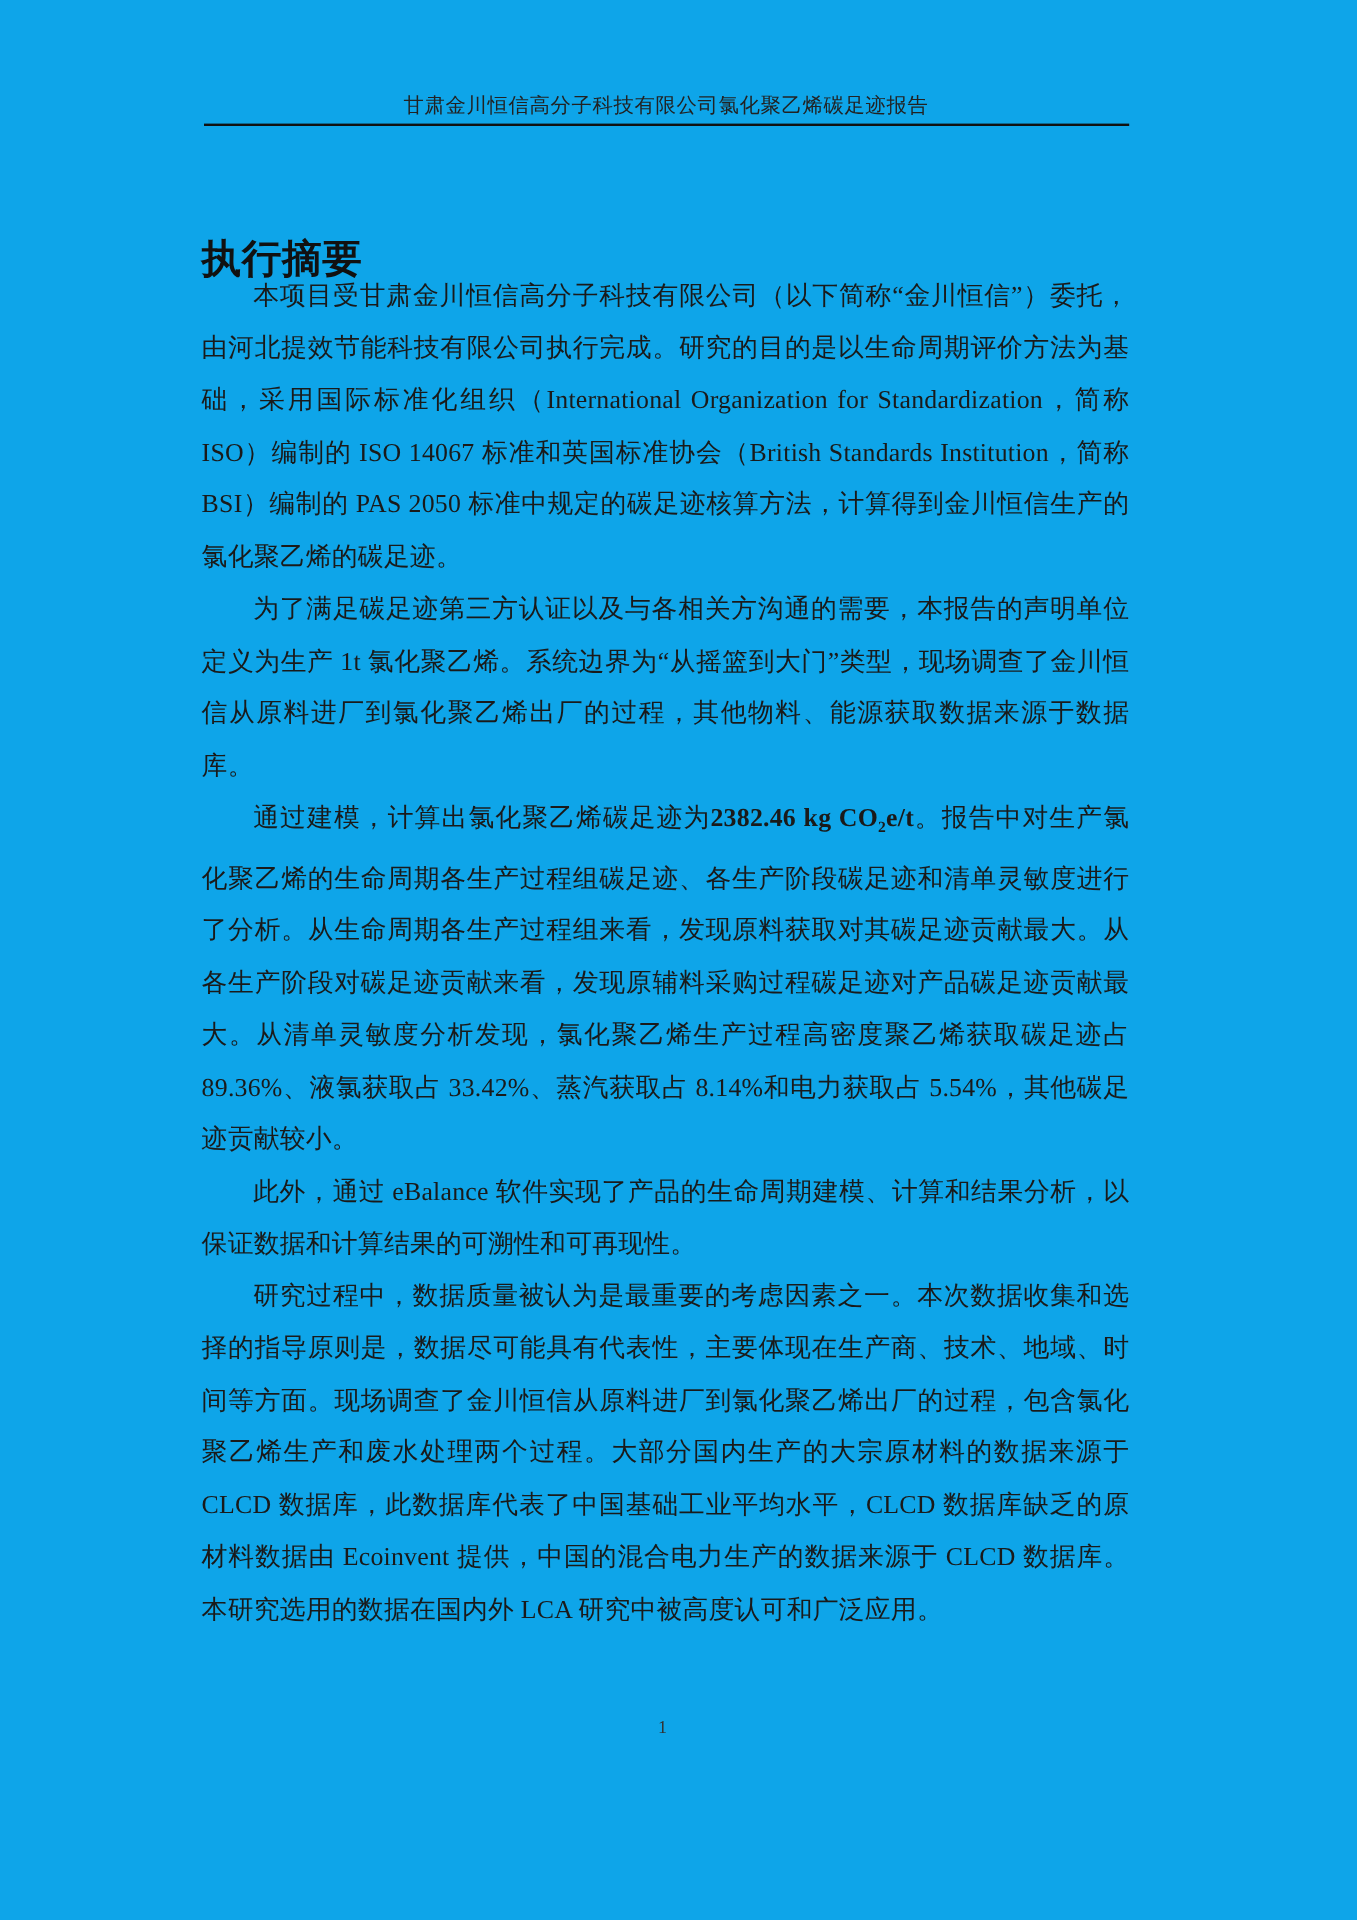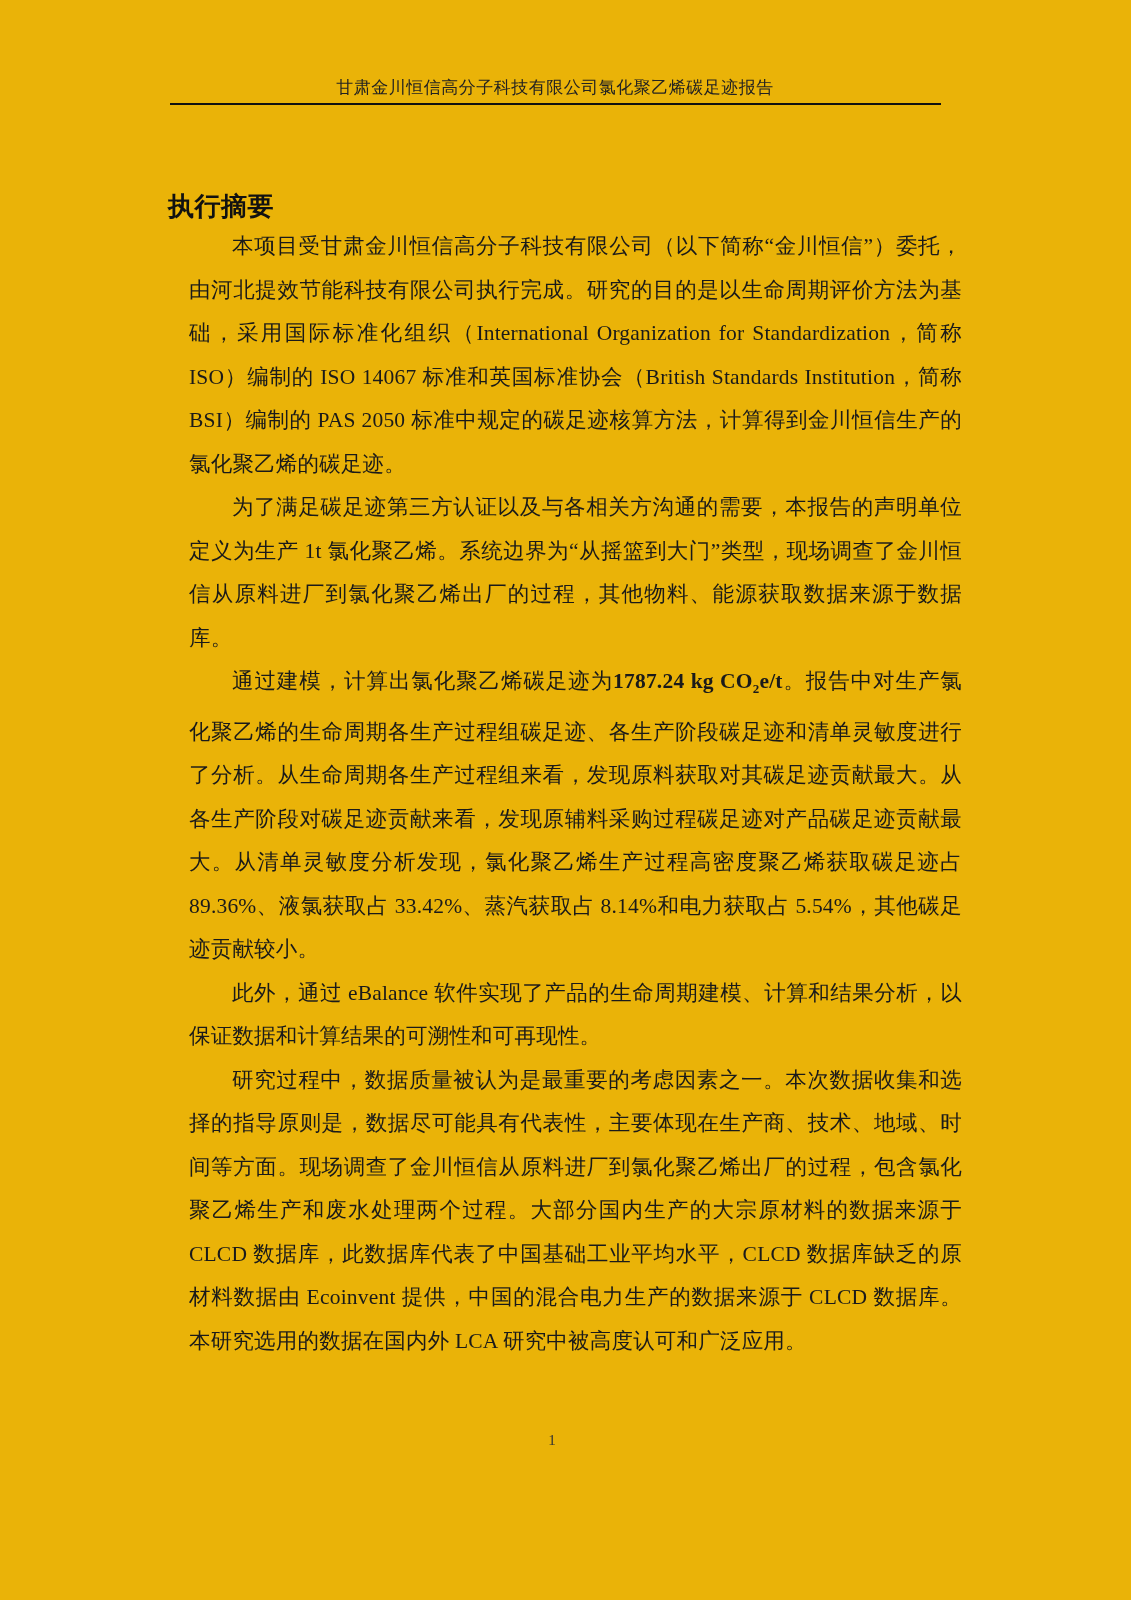--- a/index.html
+++ b/index.html
@@ -1,42 +1,42 @@
 <!DOCTYPE html>
 <html><head>
 <meta charset="utf-8">
 <style>
   html, body { margin: 0; padding: 0; background: #ffffff; }
   body { width: 1131px; height: 1600px; position: relative; overflow: hidden;
          font-family: "Liberation Serif", "DejaVu Serif", serif; color: #111; }
-  .page { position: absolute; left: 0; top: 0; width: 1131px; height: 1600px; background: #eab308; }
+  .page { position: absolute; left: 0; top: 0; width: 1131px; height: 1600px; background: #0ea5e9; }
   .running-header { position: absolute; left: 170px; width: 770px; top: 76px;
                     text-align: center; font-size: 17px; color: #222; letter-spacing: 0.5px; }
   .header-rule { position: absolute; left: 170px; width: 771px; top: 103px; height: 2px; background: #111; }
-  .section-title { position: absolute; left: 168px; top: 172px; font-size: 26px;
+  .section-title { position: absolute; left: 168px; top: 172px; font-size: 33px;
                    font-family: "DejaVu Sans", sans-serif; color: #111; letter-spacing: 0.5px; }
-  .body { position: absolute; left: 168px; top: 225px; width: 773px; margin-left: 21px; }
+  .body { position: absolute; left: 168px; top: 225px; width: 773px; }
   .para { margin: 0; font-size: 21.5px; line-height: 43.5px; text-align: justify;
           text-indent: 43px; color: #1a1a1a; letter-spacing: 0.2px; }
   .para b { font-weight: bold; }
   .page-number { position: absolute; left: 0; width: 1104px; top: 1432px; text-align: center;
                  font-size: 15px; color: #333; }
 </style>
 </head>
 <body>
 
 <div class="page">
 
   <div class="running-header">甘肃金川恒信高分子科技有限公司氯化聚乙烯碳足迹报告</div>
   <div class="header-rule"></div>
 
   <h1 class="section-title">执行摘要</h1>
 
   <div class="body">
     <p class="para">本项目受甘肃金川恒信高分子科技有限公司（以下简称“金川恒信”）委托，由河北提效节能科技有限公司执行完成。研究的目的是以生命周期评价方法为基础，采用国际标准化组织（International Organization for Standardization，简称 ISO）编制的 ISO 14067 标准和英国标准协会（British Standards Institution，简称 BSI）编制的 PAS 2050 标准中规定的碳足迹核算方法，计算得到金川恒信生产的氯化聚乙烯的碳足迹。</p>
     <p class="para">为了满足碳足迹第三方认证以及与各相关方沟通的需要，本报告的声明单位定义为生产 1t 氯化聚乙烯。系统边界为“从摇篮到大门”类型，现场调查了金川恒信从原料进厂到氯化聚乙烯出厂的过程，其他物料、能源获取数据来源于数据库。</p>
-    <p class="para"><span>通过建模，计算出氯化聚乙烯碳足迹为</span><b><span>1787.24 kg CO</span><sub style="font-size:13px;">2</sub><span>e/t</span></b><span>。报告中对生产氯化聚乙烯的生命周期各生产过程组碳足迹、各生产阶段碳足迹和清单灵敏度进行了分析。从生命周期各生产过程组来看，发现原料获取对其碳足迹贡献最大。从各生产阶段对碳足迹贡献来看，发现原辅料采购过程碳足迹对产品碳足迹贡献最大。从清单灵敏度分析发现，氯化聚乙烯生产过程高密度聚乙烯获取碳足迹占 89.36%、液氯获取占 33.42%、蒸汽获取占 8.14%和电力获取占 5.54%，其他碳足迹贡献较小。</span></p>
+    <p class="para"><span>通过建模，计算出氯化聚乙烯碳足迹为</span><b><span>2382.46 kg CO</span><sub style="font-size:13px;">2</sub><span>e/t</span></b><span>。报告中对生产氯化聚乙烯的生命周期各生产过程组碳足迹、各生产阶段碳足迹和清单灵敏度进行了分析。从生命周期各生产过程组来看，发现原料获取对其碳足迹贡献最大。从各生产阶段对碳足迹贡献来看，发现原辅料采购过程碳足迹对产品碳足迹贡献最大。从清单灵敏度分析发现，氯化聚乙烯生产过程高密度聚乙烯获取碳足迹占 89.36%、液氯获取占 33.42%、蒸汽获取占 8.14%和电力获取占 5.54%，其他碳足迹贡献较小。</span></p>
     <p class="para">此外，通过 eBalance 软件实现了产品的生命周期建模、计算和结果分析，以保证数据和计算结果的可溯性和可再现性。</p>
     <p class="para">研究过程中，数据质量被认为是最重要的考虑因素之一。本次数据收集和选择的指导原则是，数据尽可能具有代表性，主要体现在生产商、技术、地域、时间等方面。现场调查了金川恒信从原料进厂到氯化聚乙烯出厂的过程，包含氯化聚乙烯生产和废水处理两个过程。大部分国内生产的大宗原材料的数据来源于 CLCD 数据库，此数据库代表了中国基础工业平均水平，CLCD 数据库缺乏的原材料数据由 Ecoinvent 提供，中国的混合电力生产的数据来源于 CLCD 数据库。本研究选用的数据在国内外 LCA 研究中被高度认可和广泛应用。</p>
   </div>
 
   <div class="page-number">1</div>
 </div>
 
 </body></html>

